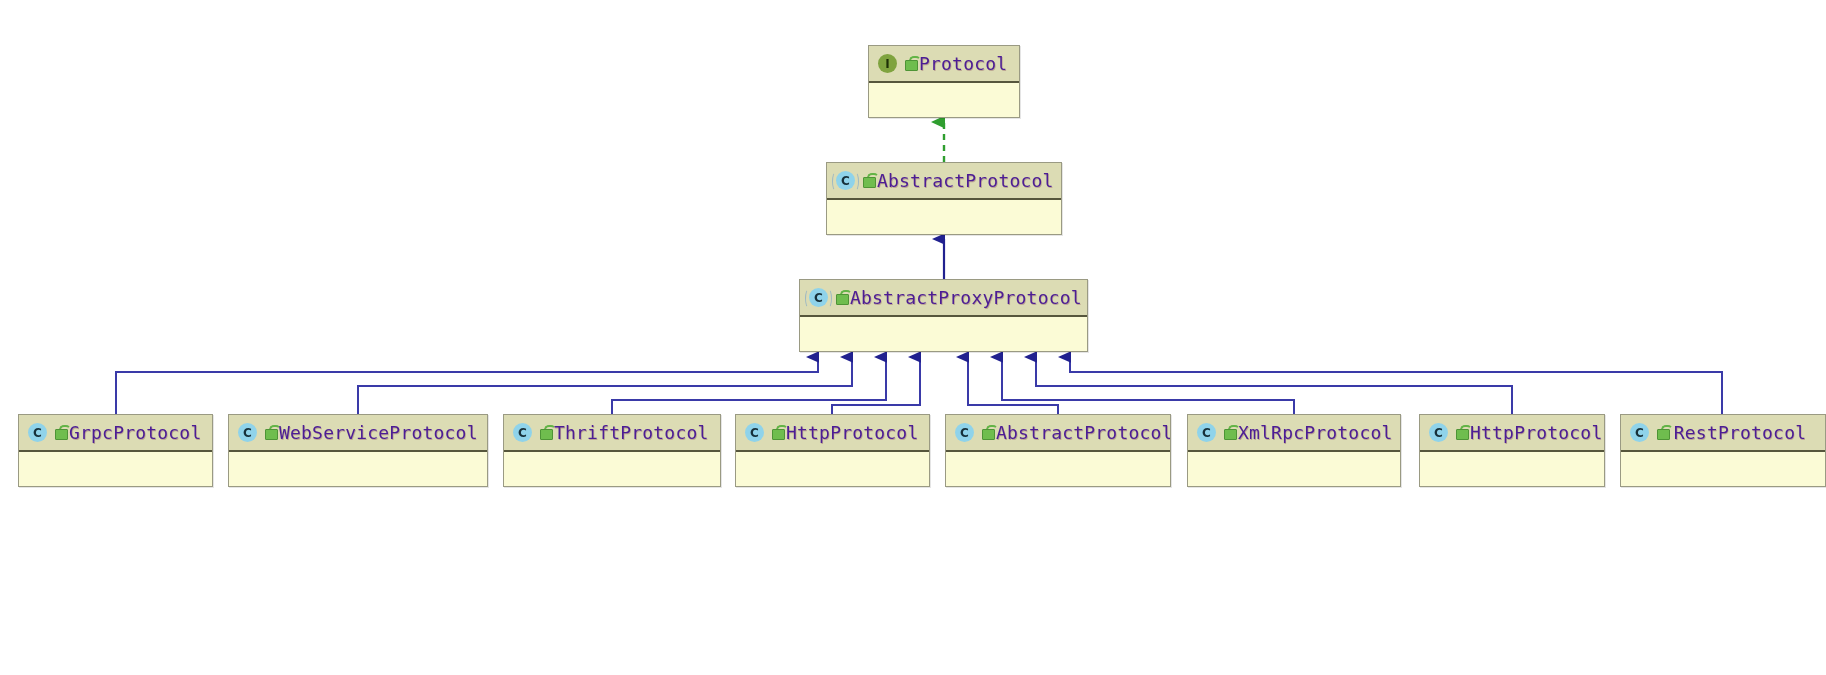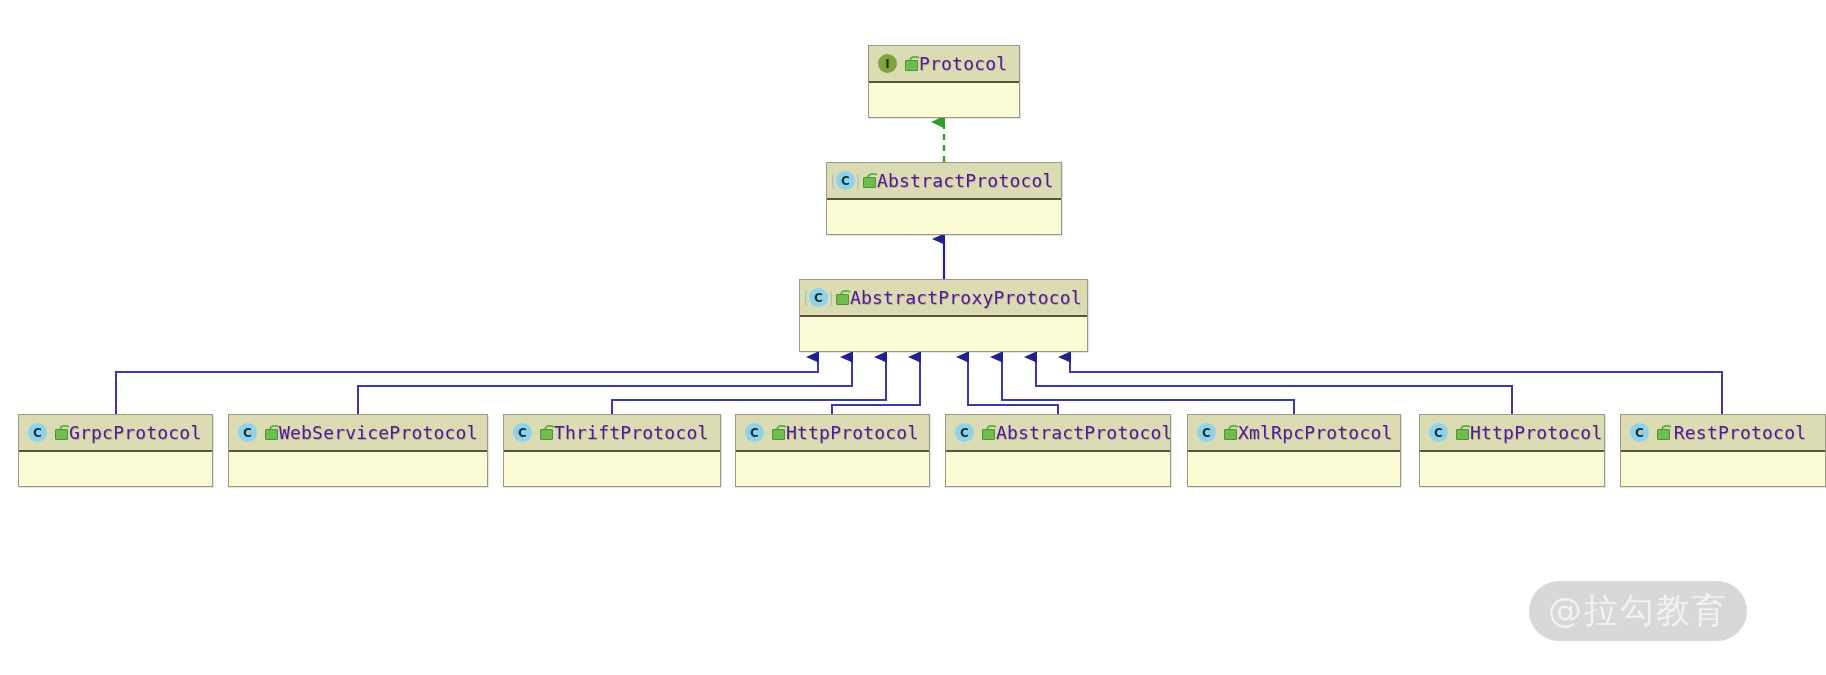--- a/index.html
+++ b/index.html
@@ -306,17 +306,14 @@
       <span class="tyicon cls">C</span>
       <span class="lock">
         <span class="shackle"></span>
           <span class="bodyb"></span>
       </span>
       <span class="title">RestProtocol</span>
     </div>
     <div class="body"></div>
   </div>
 
-  <div id="watermark" style="left: 1529px; top: 581px; width: 218px; height: 60px;">
-    <span>@拉勾教育</span>
-  </div>
 
 </div>
 
 </body></html>

